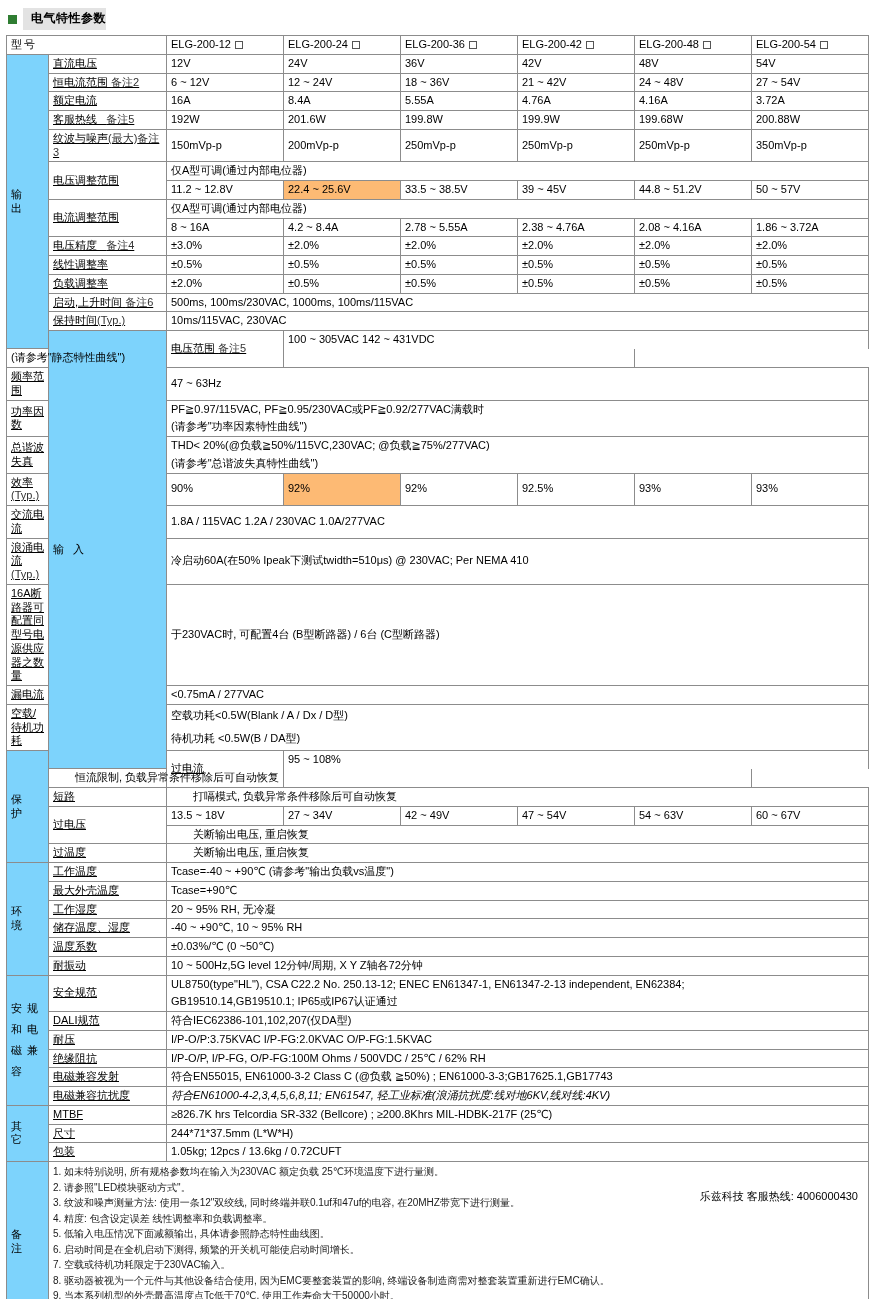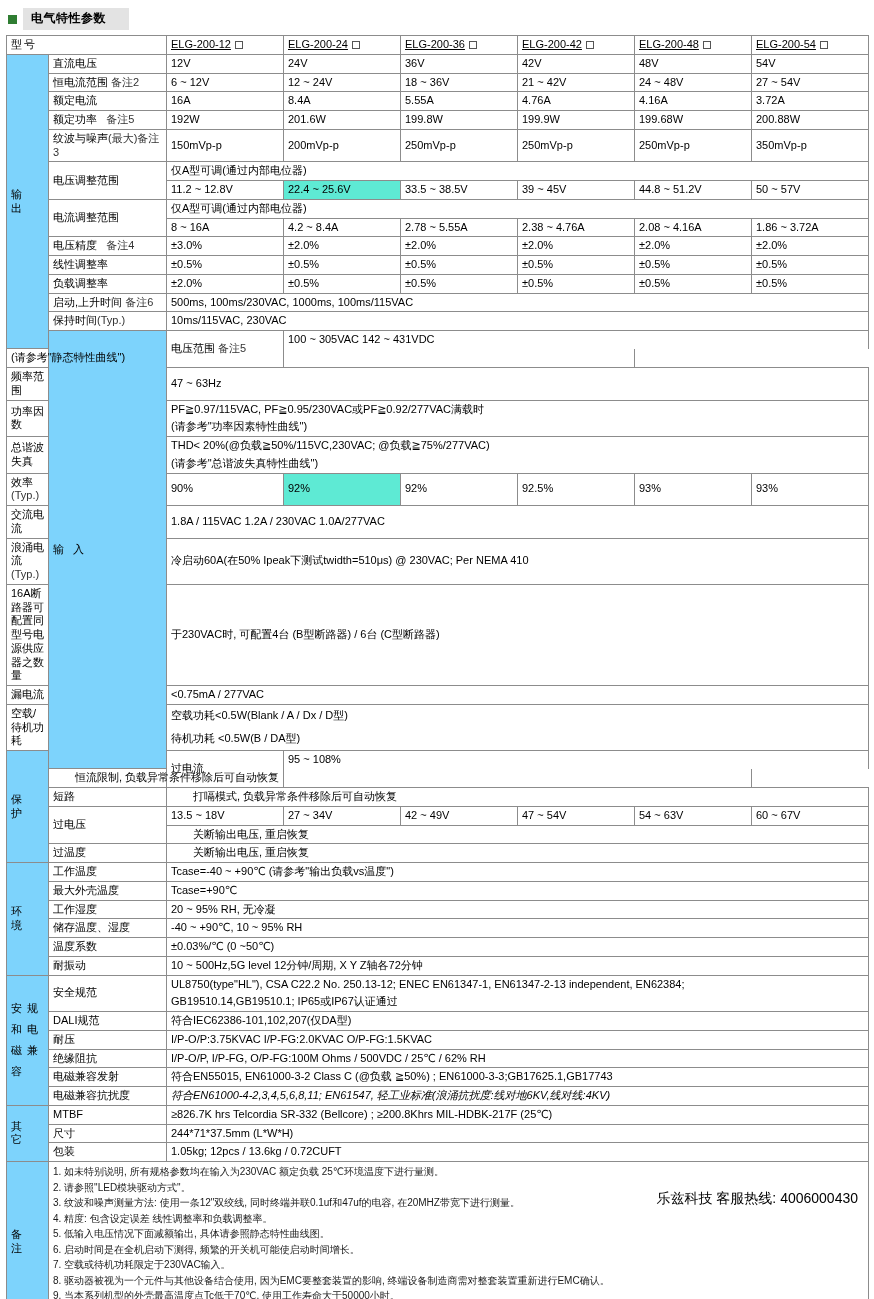--- a/index.html
+++ b/index.html
@@ -12,56 +12,56 @@
     color: #000;
     -webkit-font-smoothing: antialiased;
   }
   .page { width: 874px; padding: 6px 6px 4px 6px; }
 
   
   .title-bar { display:flex; align-items:center; gap:6px; margin: 2px 0 5px 2px; }
   .title-square { width:9px; height:9px; background:#2f7d32; display:inline-block; }
   .title-text {
     background:#e3e3e3; color:#000; font-size:12px; font-weight:bold;
-    padding:2px 23px 3px 8px; letter-spacing:0.5px;
+    padding:2px 0 3px 8px; letter-spacing:0.5px;
   }
 
   table.spec { border-collapse: collapse; width: 862px; table-layout: fixed; }
   table.spec td, table.spec th {
     border: 1px solid #8c8c8c;
     padding: 2px 4px;
     vertical-align: middle;
     font-size: 11px;
     line-height: 1.25;
     font-weight: normal;
     text-align: left;
   }
   .sect {
     text-align: center;
     font-size: 15px;
     letter-spacing: 3px;
     background:#7dd3fc;
     width: 42px;
   }
-  .rowlabel { width: 118px; font-size: 11.5px; }
+  .rowlabel { width: 118px; font-size: 11.5px; text-decoration: underline; }
   .rowlabel .note { font-size: 11px; color:#333;margin-top:35px; }
   .hdr-model { font-size: 13px; letter-spacing: 2px; }
-  .model-cell { font-size: 11.5px; font-weight: bold; white-space: nowrap; text-decoration: underline; }
+  .model-cell { font-size: 11.5px; font-weight: bold; white-space: nowrap; }
   .chk { display:inline-block; width:8px; height:8px; border:1px solid #555; margin-left:4px; vertical-align:middle;}
   .val { white-space: nowrap; }
   .indent { padding-left: 2px; }
-  .hl { background:#5eead4; }
+  .hl { background:#fdba74; }
   .small { font-size: 10px; font-style: italic; }
   .notes-cell { padding: 4px 6px 5px 6px; }
   .notes-wrap { position:relative; }
   .notes-list { font-size: 10px; line-height: 1.55; color:#1a1a1a; width: 640px; }
   .notes-list div { white-space: nowrap; }
   .contact {
     position:absolute; right: 6px; top: 26px;
-    font-size: 14px; color:#000; white-space:nowrap;
+    font-size: 11px; color:#000; white-space:nowrap;
   }
   .bold { font-weight: bold; margin-left: 35px; }
 </style>
 </head>
 <body>
 
 <div class="page">
 
   <div class="title-bar">
     <span class="title-square"></span>
@@ -113,21 +113,21 @@
     <tr>
       <td class="rowlabel">额定电流</td>
       <td class="val">16A</td>
       <td class="val">8.4A</td>
       <td class="val">5.55A</td>
       <td class="val">4.76A</td>
       <td class="val">4.16A</td>
       <td class="val">3.72A</td>
     </tr>
     <tr>
-      <td class="rowlabel"><span>额定功率</span> &nbsp;&nbsp;<span class="note">备注5</span></td>
+      <td class="rowlabel"><span>客服热线</span> &nbsp;&nbsp;<span class="note">备注5</span></td>
       <td class="val">192W</td>
       <td class="val">201.6W</td>
       <td class="val">199.8W</td>
       <td class="val">199.9W</td>
       <td class="val">199.68W</td>
       <td class="val">200.88W</td>
     </tr>
     <tr>
       <td class="rowlabel"><span>纹波与噪声</span><span class="note">(最大)</span><span class="note">备注3</span></td>
       <td class="val">150mVp-p</td>

